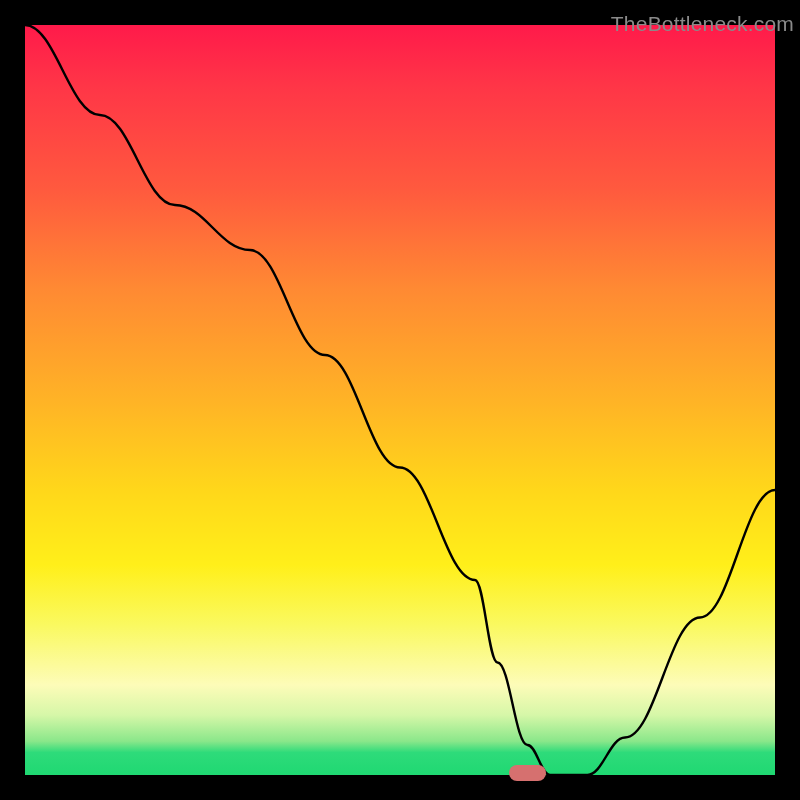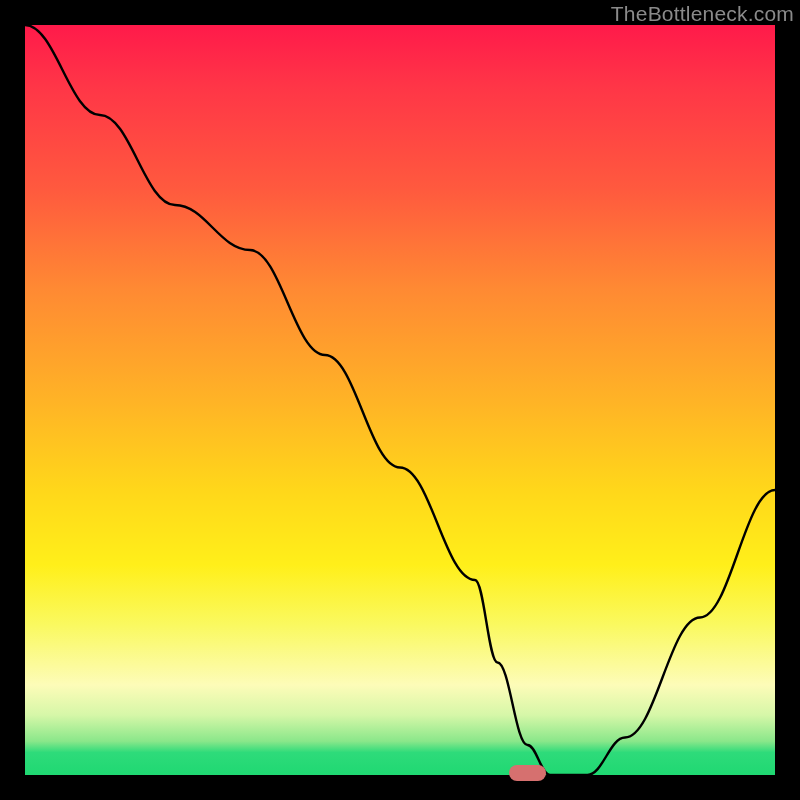--- a/index.html
+++ b/index.html
@@ -45,21 +45,21 @@
     width: 750px;
     height: 750px;
   }
   .marker {
     position: absolute;
     background: #d6706f;
     border-radius: 10px;
   }
   .watermark {
     position: absolute;
-    top: 2px;
+    top: 12px;
     right: 6px;
     font-family: Arial, Helvetica, sans-serif;
     font-size: 21px;
     color: #8a8a8a;
     font-weight: 500;
     letter-spacing: 0.2px;
   }
 </style>
 </head>
 <body>

